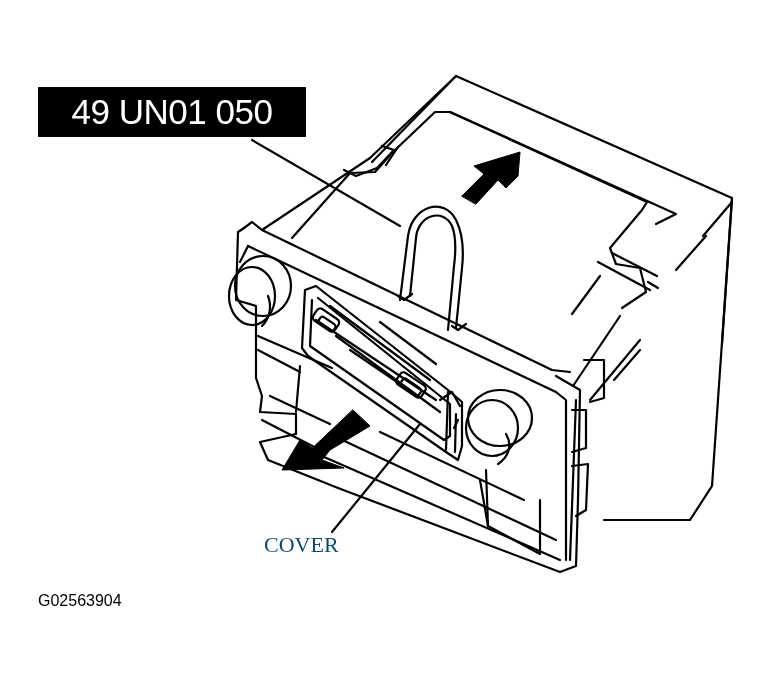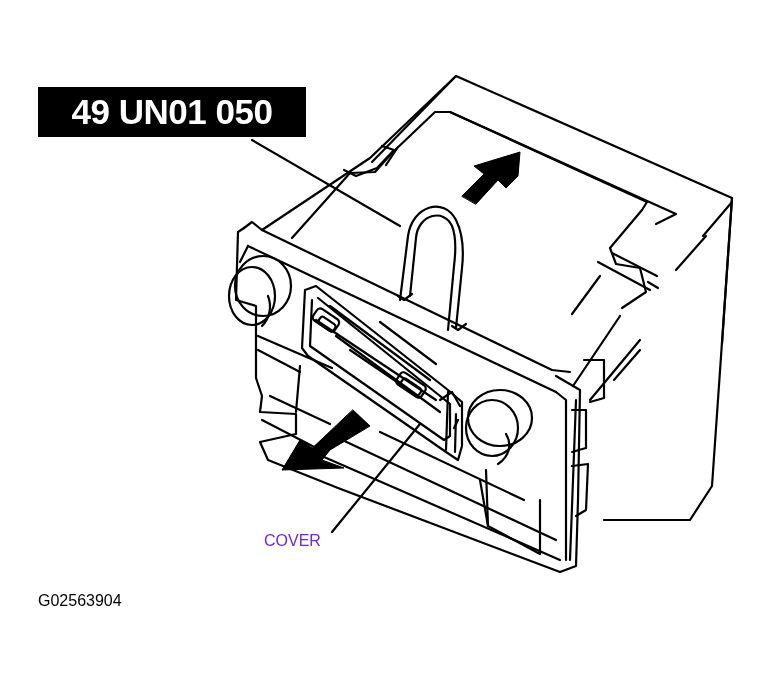--- a/index.html
+++ b/index.html
@@ -1,25 +1,26 @@
 <!DOCTYPE html>
 <html><head>
 <meta charset="utf-8">
 <style>
   html, body { margin: 0; padding: 0; background: #ffffff; }
   body { width: 772px; height: 695px; position: relative; overflow: hidden;
          font-family: "Liberation Sans", sans-serif; }
   .tool-label {
     position: absolute; left: 38px; top: 87px; width: 268px; height: 50px;
-    background: #000000; color: #ffffff; font-weight: bold; font-size: 35px;
+    background: #000000; color: #ffffff; font-weight: normal; font-size: 35px;
     line-height: 50px; text-align: center; letter-spacing: -0.5px;
   }
   .cover-label {
-    position: absolute; left: 264px; top: 532px; font-size: 16px; color: #6d28d9;
+    position: absolute; left: 264px; top: 532px; font-size: 22px; color: #0c4a6e;
     letter-spacing: 0px;
+    font-family: Liberation Serif, serif;
   }
   .figure-id {
     position: absolute; left: 38px; top: 592px; font-size: 16px; color: #000;
   }
   svg.art { position: absolute; left: 0; top: 0; }
   svg.art * { vector-effect: non-scaling-stroke; }
 </style>
 </head>
 <body>
 

